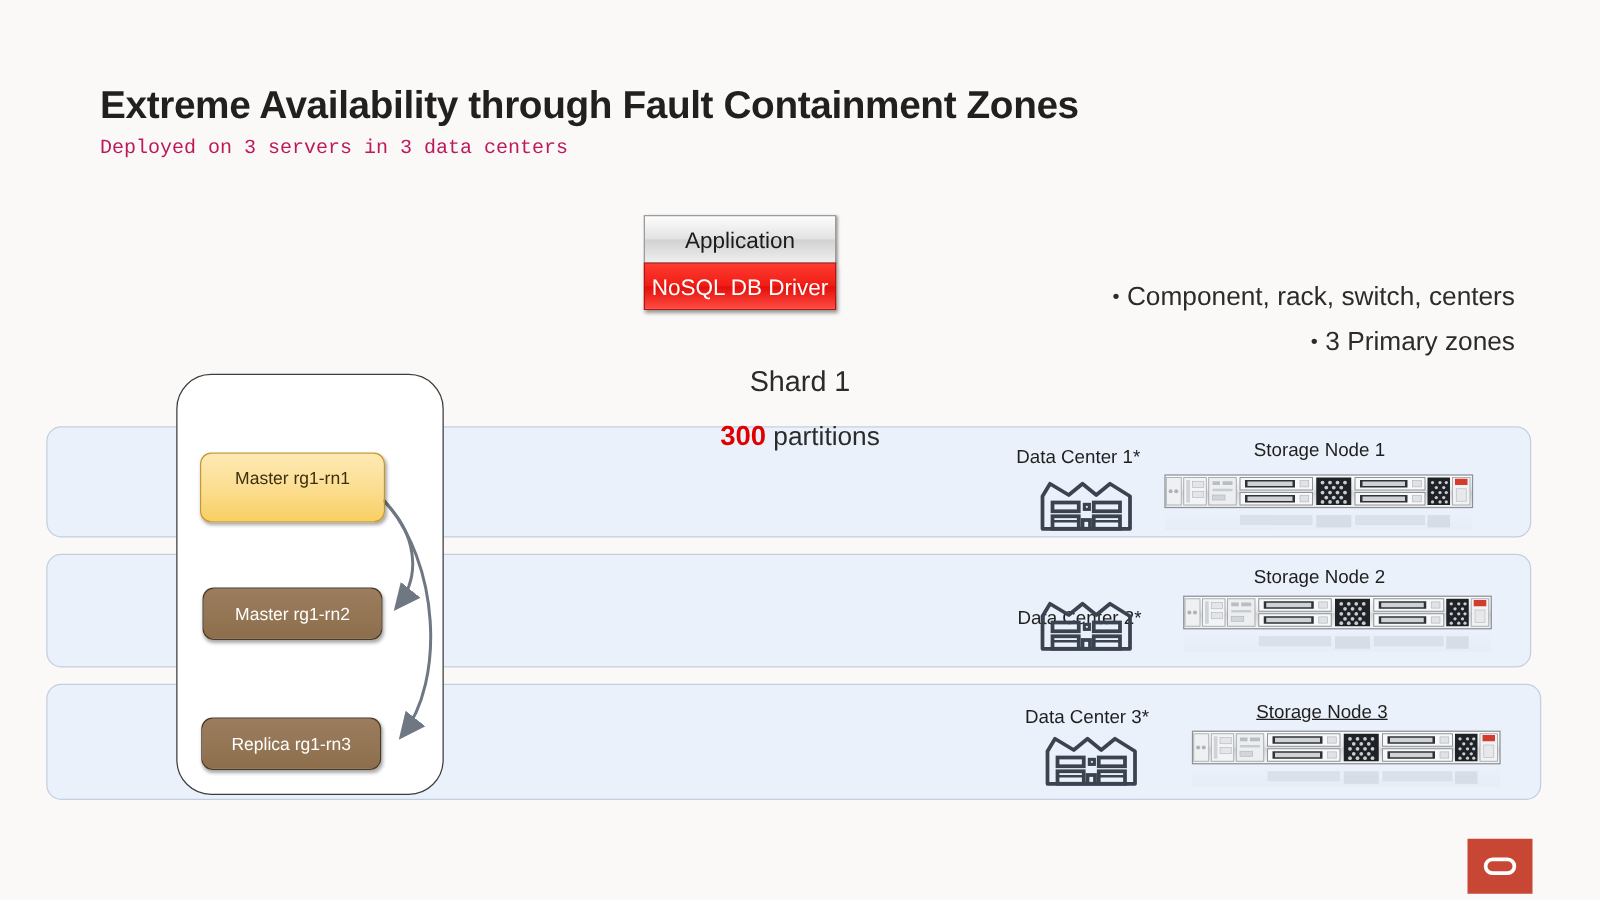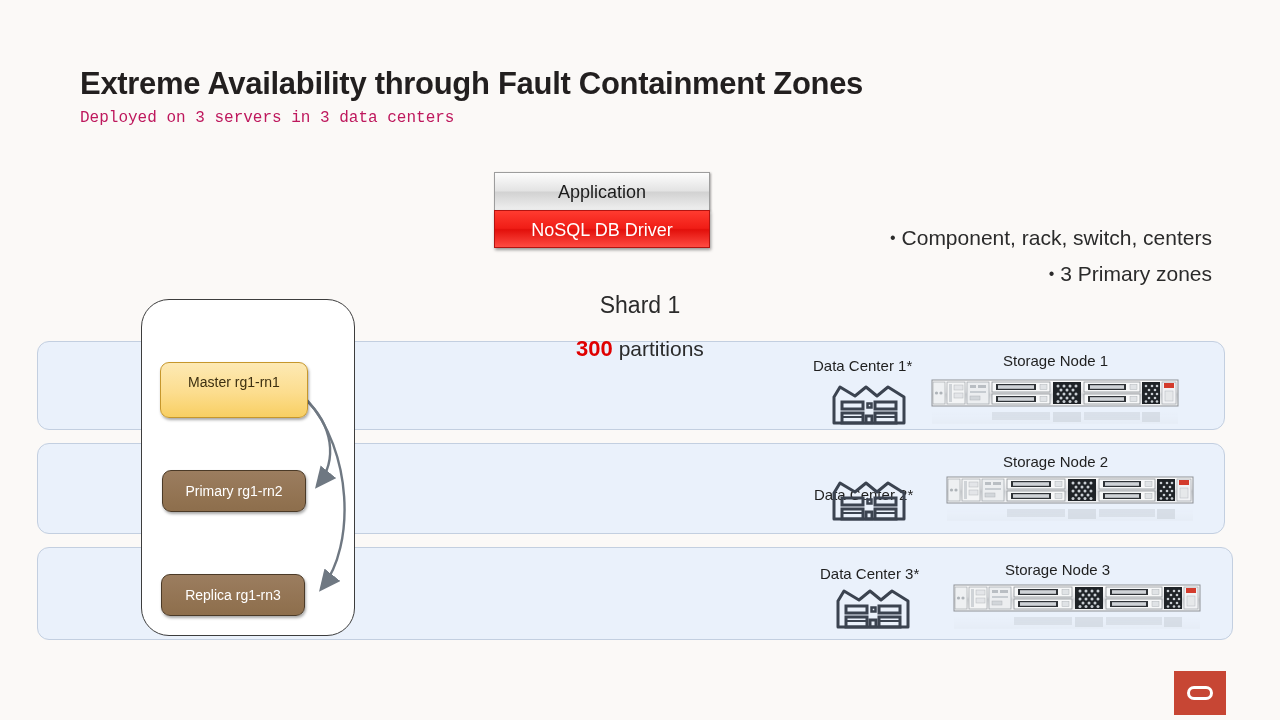--- a/index.html
+++ b/index.html
@@ -17,21 +17,21 @@
     position:absolute;left:80px;top:66px;
     font-size:31px;font-weight:bold;letter-spacing:-0.3px;
     color:#221f1f;white-space:nowrap;
   }
   .subtitle{
     position:absolute;left:80px;top:109px;
     font-size:16px;font-weight:normal;color:#be185d;white-space:nowrap;font-family:Liberation Mono, monospace;
   }
 
   
-  .appstack{position:absolute;left:494px;top:172px;width:216px;}
+  .appstack{position:absolute;left:515px;top:172px;width:154px;}
   .appbox{
     height:39px;line-height:39px;text-align:center;
     font-size:18px;color:#1b1b1b;
     background:linear-gradient(to bottom,#fdfdfd 0%,#e3e3e3 48%,#d2d2d2 52%,#efefef 100%);
     border:1px solid #9d9d9d;
     box-shadow:1px 1px 2px rgba(0,0,0,.35);
     box-sizing:border-box;
   }
   .driverbox{
     height:38px;line-height:38px;text-align:center;
@@ -353,21 +353,21 @@
         <rect x="2" y="4" width="246" height="24" fill="url(#refl)"></rect>
         <rect x="62" y="18" width="58" height="8" fill="#9aa0a6" opacity=".5"></rect>
         <rect x="154" y="18" width="56" height="8" fill="#9aa0a6" opacity=".5"></rect>
         <rect x="123" y="16" width="28" height="10" fill="#7e848a" opacity=".45"></rect>
         <rect x="212" y="16" width="18" height="10" fill="#7e848a" opacity=".45"></rect>
       </g>
     </svg>
   </div>
 
   <div class="dc-label" style="left:820px;top:565px;">Data Center 3*</div>
-  <div class="sn-label" style="left:1005px;top:561px;">Storage Node 3</div>
+  <div class="sn-label" style="left:1005px;top:561px;text-decoration:underline;">Storage Node 3</div>
 
   <div class="dc-icon" style="left:836px;top:587px;">
     <svg width="74" height="42" viewBox="0 0 74 42">
       <g fill="none" stroke="#3b4350" stroke-width="3">
         <path d="M2 14 L2 40 L72 40 L72 14 L56 4 L45 13 L34 4 L23 13 L8 4 Z" stroke-linejoin="round"></path>
         <rect x="10" y="19" width="21" height="7"></rect>
         <rect x="43" y="19" width="21" height="7"></rect>
         <rect x="35.5" y="20.5" width="4" height="4" stroke-width="2.5"></rect>
         <rect x="10" y="30" width="21" height="10"></rect>
         <rect x="43" y="30" width="21" height="10"></rect>
@@ -466,20 +466,20 @@
     <defs>
       <marker id="ah" markerWidth="9" markerHeight="9" refX="7" refY="4.2" orient="auto">
         <path d="M0,0 L9,4.2 L0,8.4 z" fill="#6f7882"></path>
       </marker>
     </defs>
     <path d="M305,399 C333,425 338,460 318,485" fill="none" stroke="#6f7882" stroke-width="2.4" marker-end="url(#ah)"></path>
     <path d="M307,400 C352,450 356,545 322,588" fill="none" stroke="#6f7882" stroke-width="2.4" marker-end="url(#ah)"></path>
   </svg>
 
   <div class="pill pill-master">Master  rg1-rn1</div>
-  <div class="pill pill-replica pill-r2">Primary rg1-rn2</div>
+  <div class="pill pill-replica pill-r2">Master rg1-rn2</div>
   <div class="pill pill-replica pill-r3">Replica rg1-rn3</div>
 
   <div class="oracle">
     <div class="ring"></div>
   </div>
 
 </div>
 
 </body></html>

